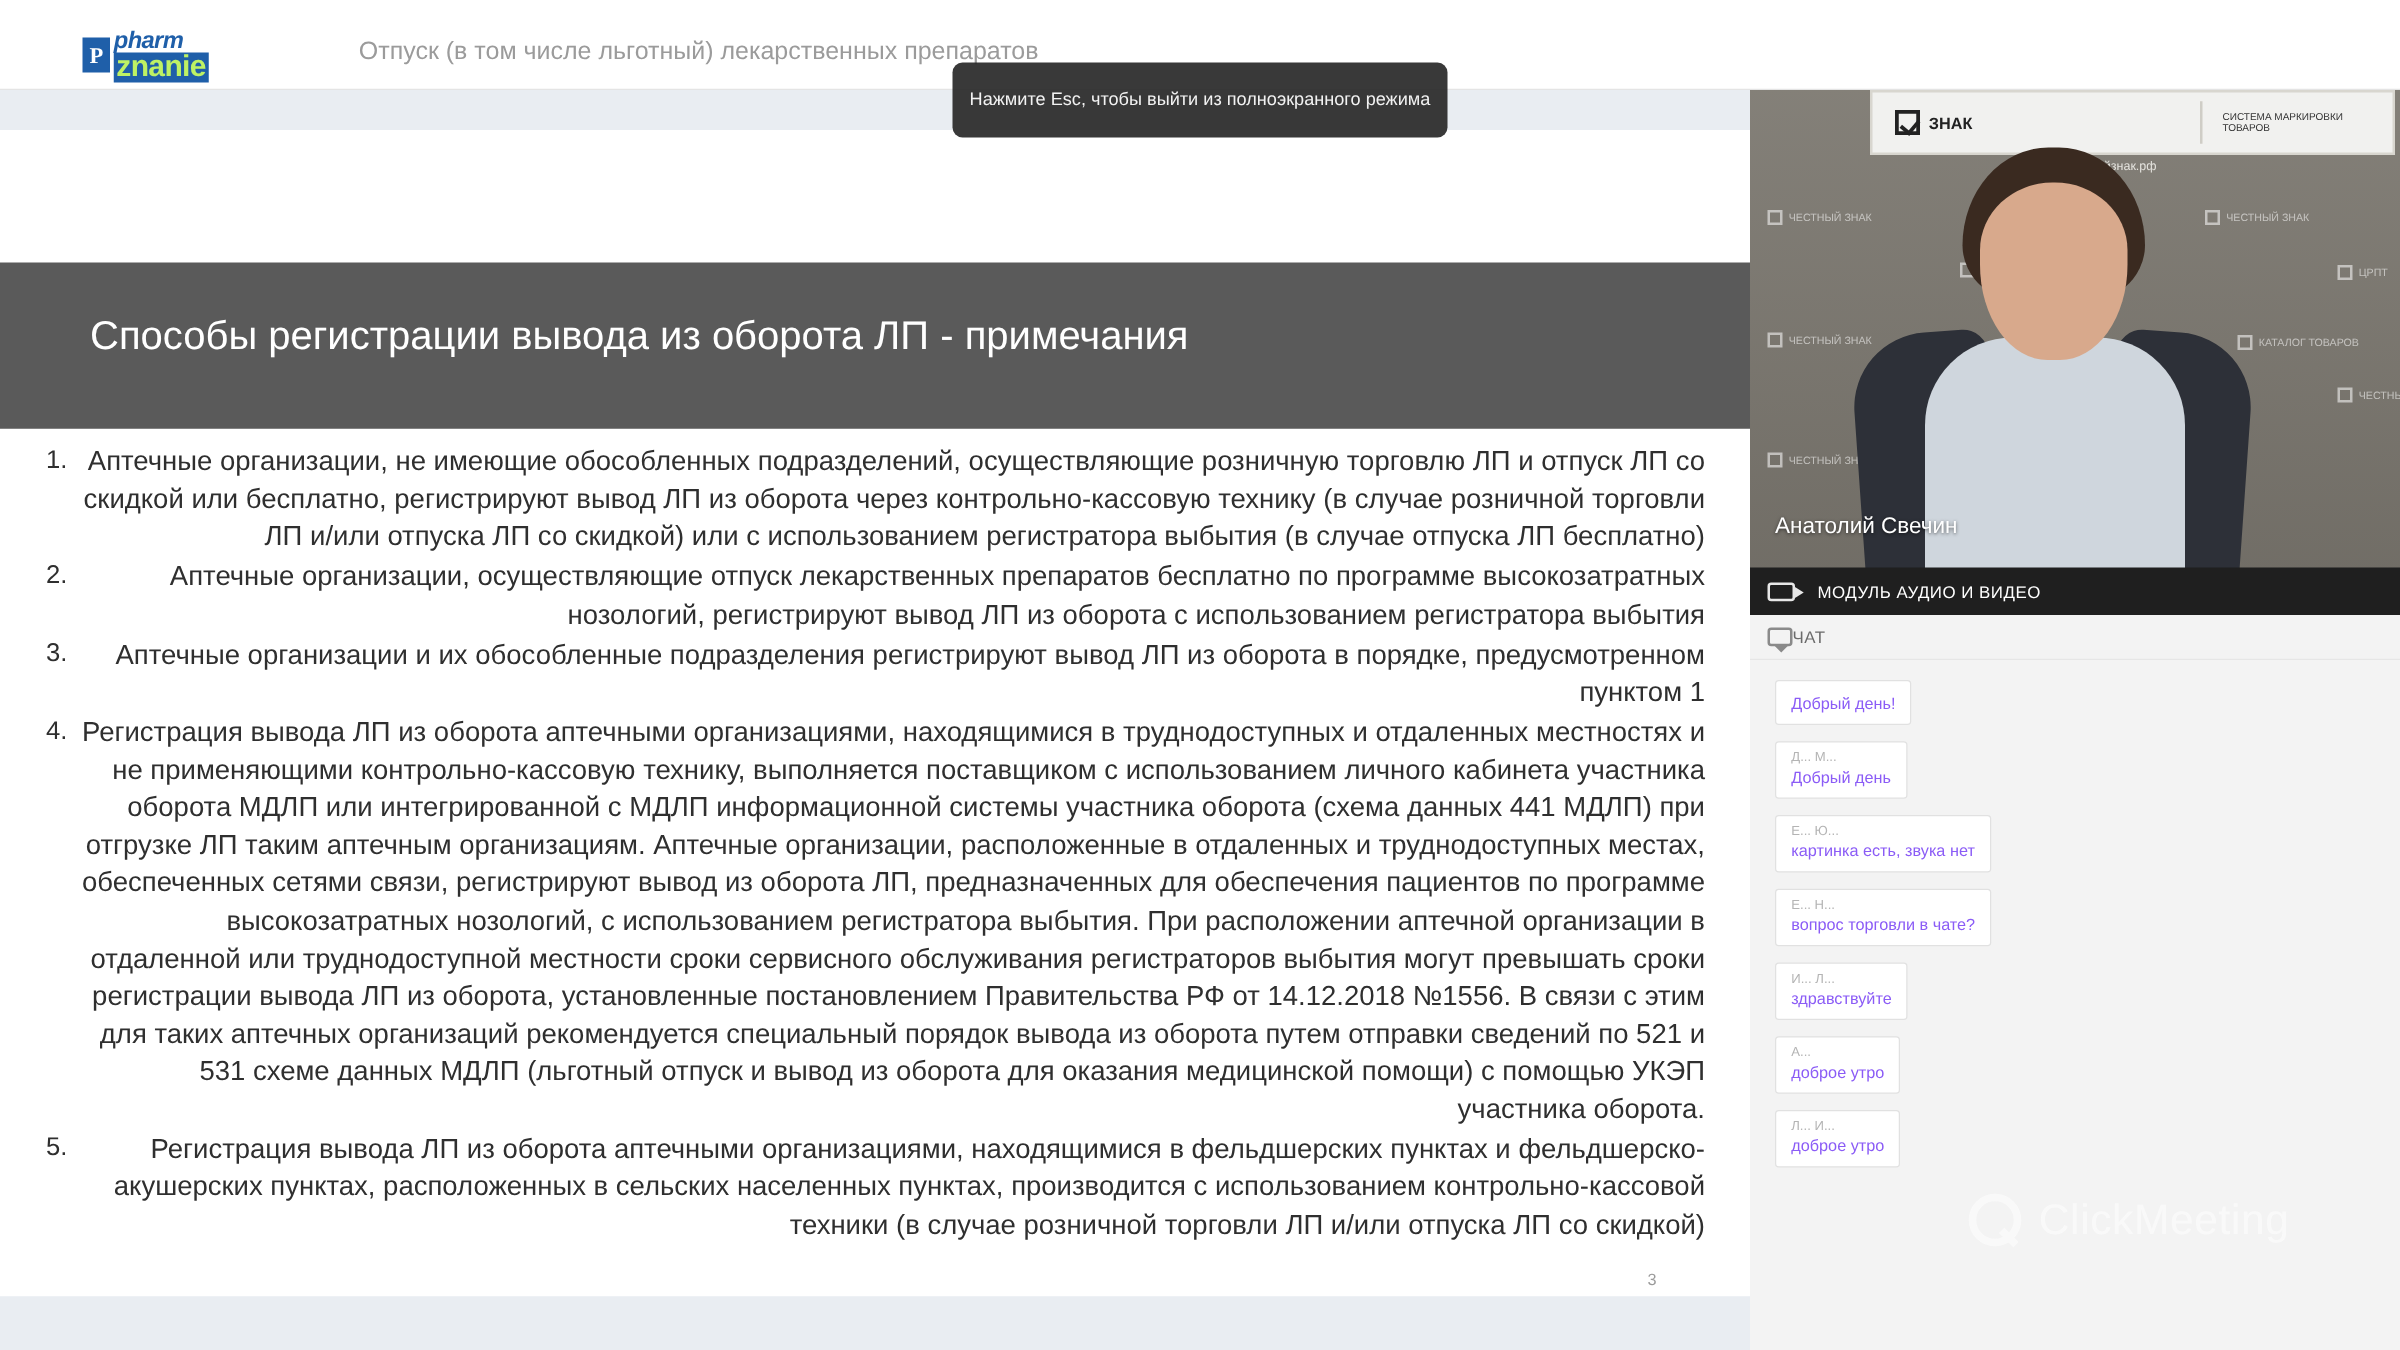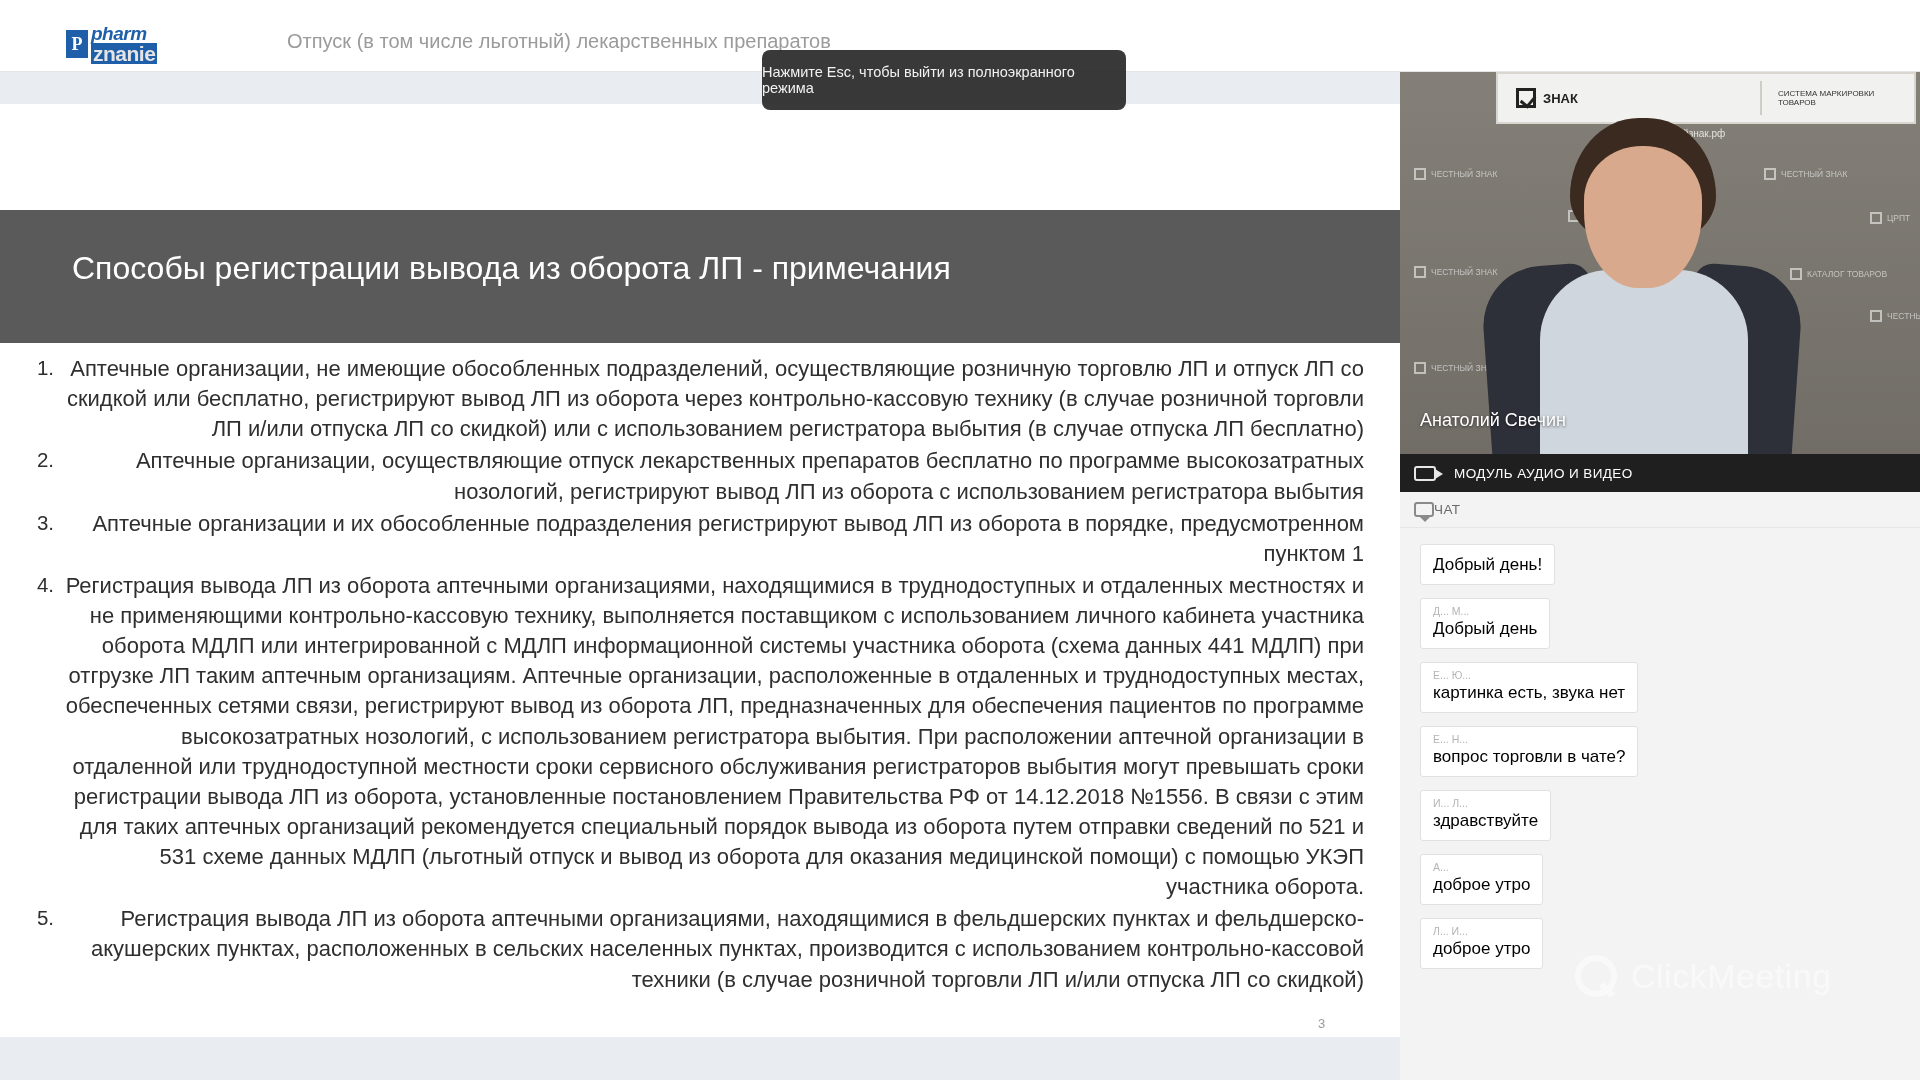--- a/index.html
+++ b/index.html
@@ -43,38 +43,38 @@
     margin-left: 3px;
     display: flex; flex-direction: column;
     line-height: 1;
   }
   .logo-text .l1 {
     font-size: 19px; font-weight: bold; color: #1f5fa9;
     letter-spacing: -0.5px;
     font-style: italic;
   }
   .logo-text .l2 {
-    font-size: 21px; font-weight: bold; color: #e5e5e5;
+    font-size: 24px; font-weight: bold; color: #bef264;
     background: #1f5fa9;
     letter-spacing: -0.5px;
     padding: 0 2px;
   }
   .webinar-title {
     position: absolute;
     left: 287px; top: 30px;
     font-size: 20px;
     color: #9b9b9b;
     white-space: nowrap;
   }
 
   
   .esc-toast {
     position: absolute;
     left: 762px; top: 50px;
-    width: 364px; height: 60px;
+    width: 396px; height: 60px;
     background: rgba(40,40,40,0.92);
     border-radius: 8px;
     display: flex; align-items: center; justify-content: center;
     z-index: 50;
   }
   .esc-toast span {
     color: #f2f2f2;
     font-size: 14.5px;
   }
 
@@ -367,22 +367,22 @@
     margin-bottom: 13px;
     max-width: 430px;
   }
   .msg .author {
     font-size: 10.5px;
     color: #b4b4b4;
     margin-bottom: 2px;
     white-space: nowrap;
   }
   .msg .text {
-    font-size: 17px;
-    color: #000000;
+    font-size: 13px;
+    color: #8b5cf6;
     white-space: nowrap;
   }
   .msg.noauthor { padding-top: 10px; }
   .msg-row { display: block; }
 
   .cm-watermark {
     position: absolute;
     left: 1575px; top: 955px;
     display: flex; align-items: center;
     opacity: .55;

